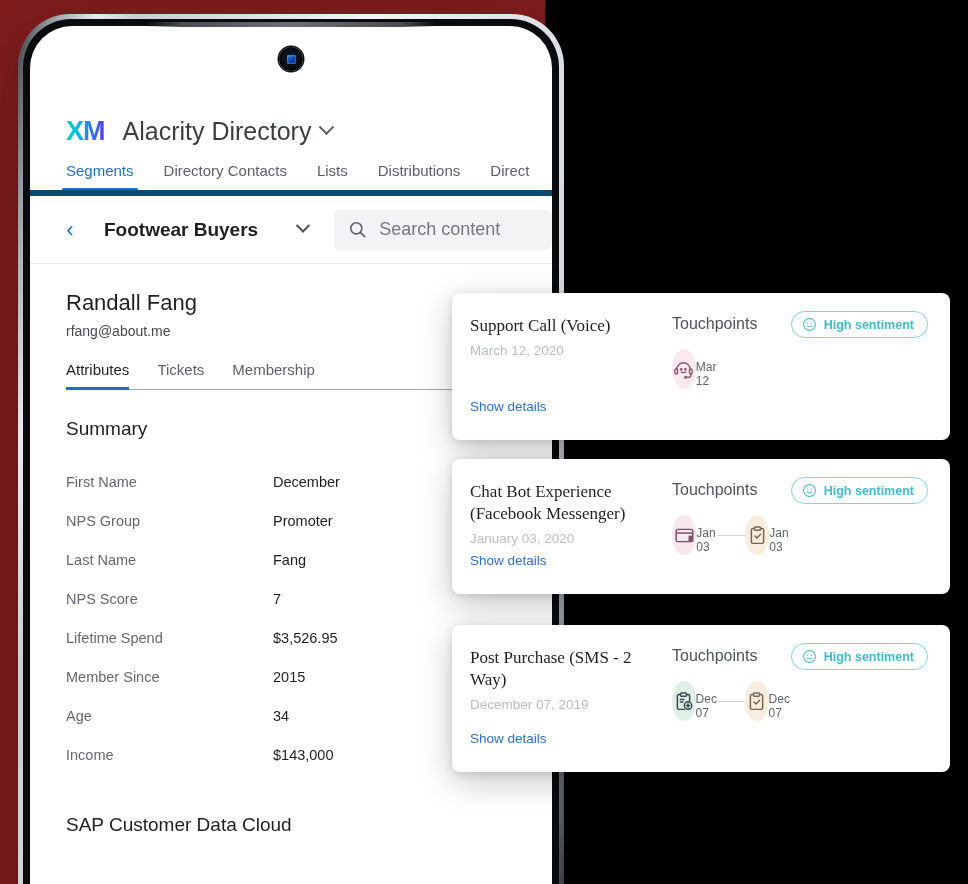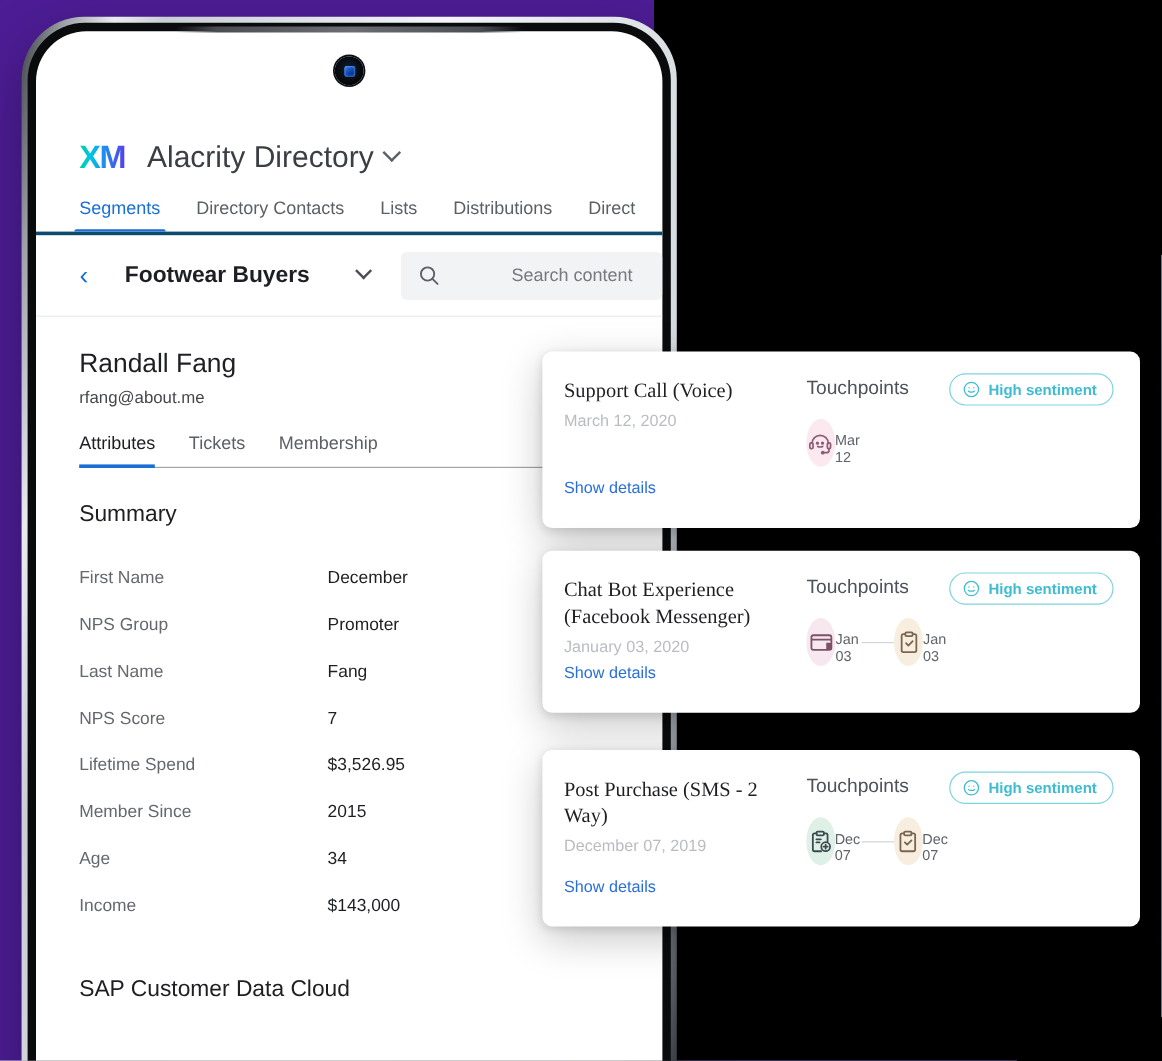--- a/index.html
+++ b/index.html
@@ -2,21 +2,21 @@
 <html><head>
 <meta charset="utf-8">
 <style>
   * { box-sizing: border-box; margin: 0; padding: 0; }
   html, body {
     width: 968px; height: 884px;
     background: #ffffff;
     font-family: "Liberation Sans", sans-serif;
     overflow: hidden;
   }
-  #stage { position: relative; width: 968px; height: 884px; background: #4c1d95; }
+  #stage { position: relative; width: 968px; height: 884px; background: #7f1d1d; }
 
   
   .backdrop {
     position: absolute; left: 545px; top: 0; width: 423px; height: 884px;
     background: #000000;
   }
 
   
   .phone {
     position: absolute; left: 18px; top: 14px;
@@ -76,21 +76,21 @@
   .dir-title .t { font-size: 25px; color: #3b3e44; font-weight: 400; }
   .chev {
     width: 11px; height: 11px; border-right: 2px solid #5d6167; border-bottom: 2px solid #5d6167;
     transform: rotate(45deg) translate(-3px,-3px);
   }
 
   
   .tabs {
     display: flex; align-items: flex-end; gap: 30px;
     padding: 0 0 0 36px; height: 42px;
-    border-bottom: 3px solid #0c4a6e; position: relative;
+    border-bottom: 6px solid #0c4a6e; position: relative;
     white-space: nowrap; overflow: hidden;
   }
   .tab {
     font-size: 15px; color: #5b5f66; padding-bottom: 11px; position: relative;
   }
   .tab.active { color: #1a6fd4; }
   .tab.active:after {
     content: ""; position: absolute; left: -4px; right: -4px; bottom: -1px;
     height: 3px; background: #1a6fd4; border-radius: 2px;
   }
@@ -107,21 +107,21 @@
   .seg-name { font-size: 19px; color: #1d1f23; font-weight: 700; margin-left: 16px; }
   .seg-chev {
     width: 10px; height: 10px; margin-left: 40px;
     border-right: 2px solid #4b4f55; border-bottom: 2px solid #4b4f55;
     transform: rotate(45deg) translate(-3px,-3px);
   }
   .search {
     margin-left: 26px; flex: 1; height: 40px; background: #f2f3f4; border-radius: 5px;
     display: flex; align-items: center; gap: 12px; padding: 0 14px;
   }
-  .search .sp { font-size: 15px; color: #76797f; margin-left: 47px; }
+  .search .sp { font-size: 18px; color: #76797f; }
 
   
   .profile { padding: 26px 0 0 36px; }
   .pname { font-size: 22px; color: #1d1f23; font-weight: 400; }
   .pmail { font-size: 14px; color: #44474c; margin-top: 7px; }
   .ptabs {
     display: flex; gap: 28px; margin-top: 22px; position: relative;
     border-bottom: 1px solid #a3a3a3; margin-right: 0;
   }
   .ptab { font-size: 15px; color: #5b5f66; padding-bottom: 11px; position: relative; }

